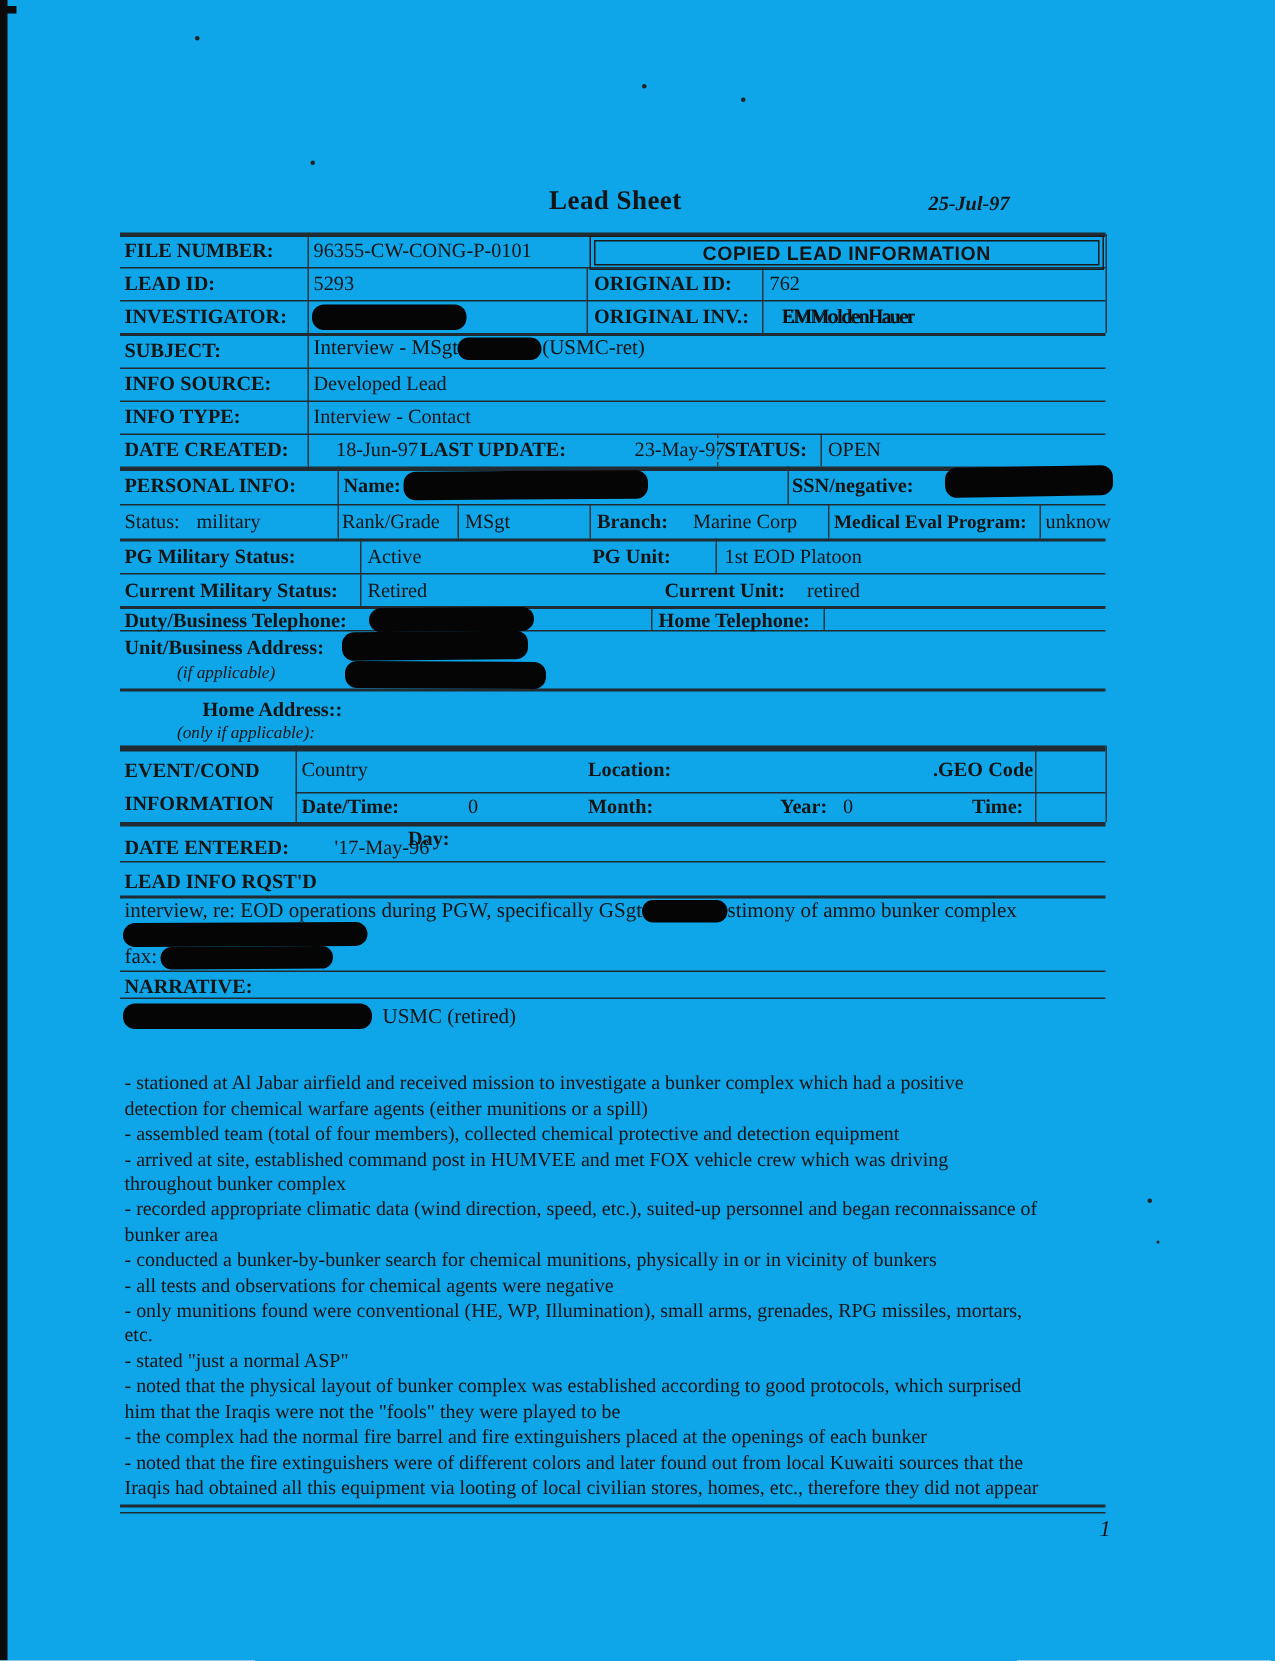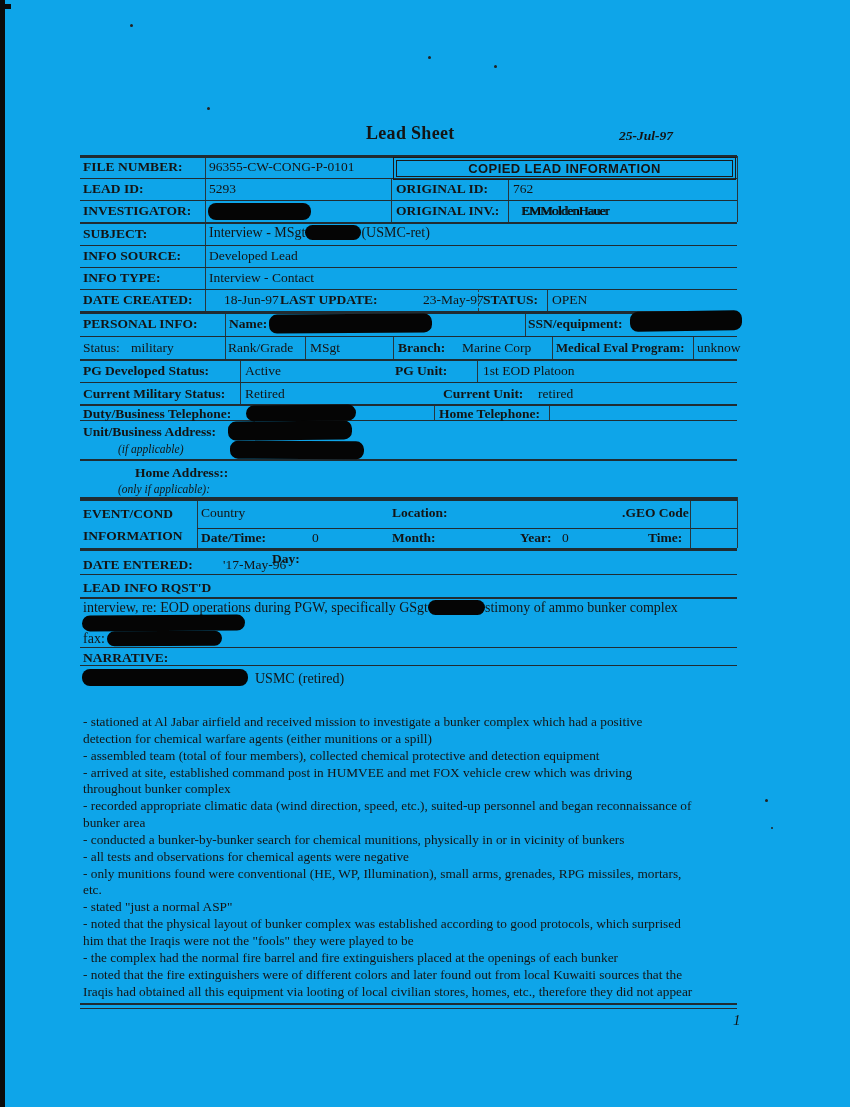--- a/index.html
+++ b/index.html
@@ -114,33 +114,33 @@
   <div class="t b" style="left:83px;top:292px;">DATE CREATED:</div>
   <div class="t" style="left:224px;top:292px;">18-Jun-97</div>
   <div class="t b" style="left:280px;top:292px;">LAST UPDATE:</div>
   <div class="t" style="left:423px;top:292px;">23-May-97</div>
   <div class="t b" style="left:483px;top:292px;">STATUS:</div>
   <div class="t" style="left:552px;top:292px;">OPEN</div>
 
   <div class="t b" style="left:83px;top:316px;">PERSONAL INFO:</div>
   <div class="t b" style="left:229px;top:316px;">Name:</div>
   <div class="redact abs" style="left:269px;top:314px;width:163px;height:19px;transform:rotate(-.4deg);"></div>
-  <div class="t b" style="left:528px;top:316px;">SSN/equipment:</div>
+  <div class="t b" style="left:528px;top:316px;">SSN/negative:</div>
   <div class="redact abs" style="left:630px;top:311px;width:112px;height:20px;transform:rotate(-1deg);"></div>
 
   <div class="t" style="left:83px;top:340px;">Status:</div>
   <div class="t" style="left:131px;top:340px;">military</div>
   <div class="t" style="left:228px;top:340px;">Rank/Grade</div>
   <div class="t" style="left:310px;top:340px;">MSgt</div>
   <div class="t b" style="left:398px;top:340px;">Branch:</div>
   <div class="t" style="left:462px;top:340px;">Marine Corp</div>
   <div class="t b sm" style="left:556px;top:341px;">Medical Eval Program:</div>
   <div class="t" style="left:697px;top:340px;">unknow</div>
 
-  <div class="t b" style="left:83px;top:363px;">PG Developed Status:</div>
+  <div class="t b" style="left:83px;top:363px;">PG Military Status:</div>
   <div class="t" style="left:245px;top:363px;">Active</div>
   <div class="t b" style="left:395px;top:363px;">PG Unit:</div>
   <div class="t" style="left:483px;top:363px;">1st EOD Platoon</div>
 
   <div class="t b" style="left:83px;top:386px;">Current Military Status:</div>
   <div class="t" style="left:245px;top:386px;">Retired</div>
   <div class="t b" style="left:443px;top:386px;">Current Unit:</div>
   <div class="t" style="left:538px;top:386px;">retired</div>
 
   <div class="t b" style="left:83px;top:406px;">Duty/Business Telephone:</div>

